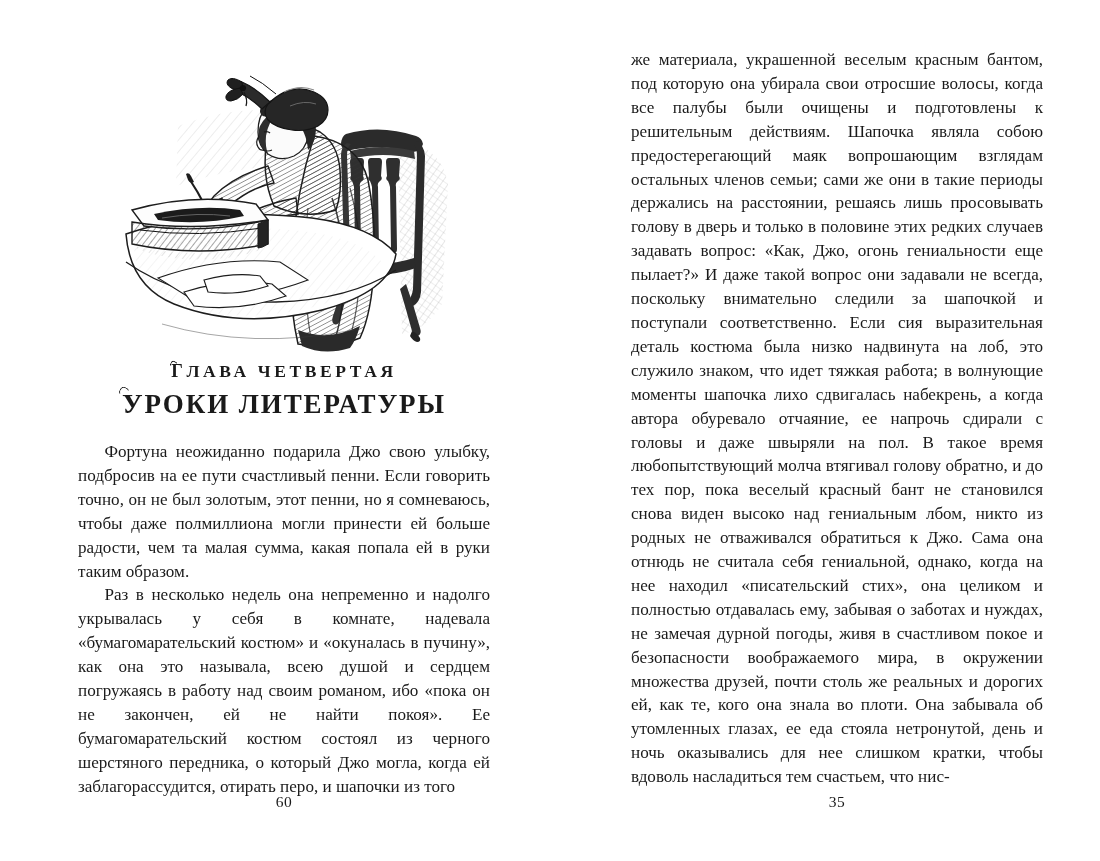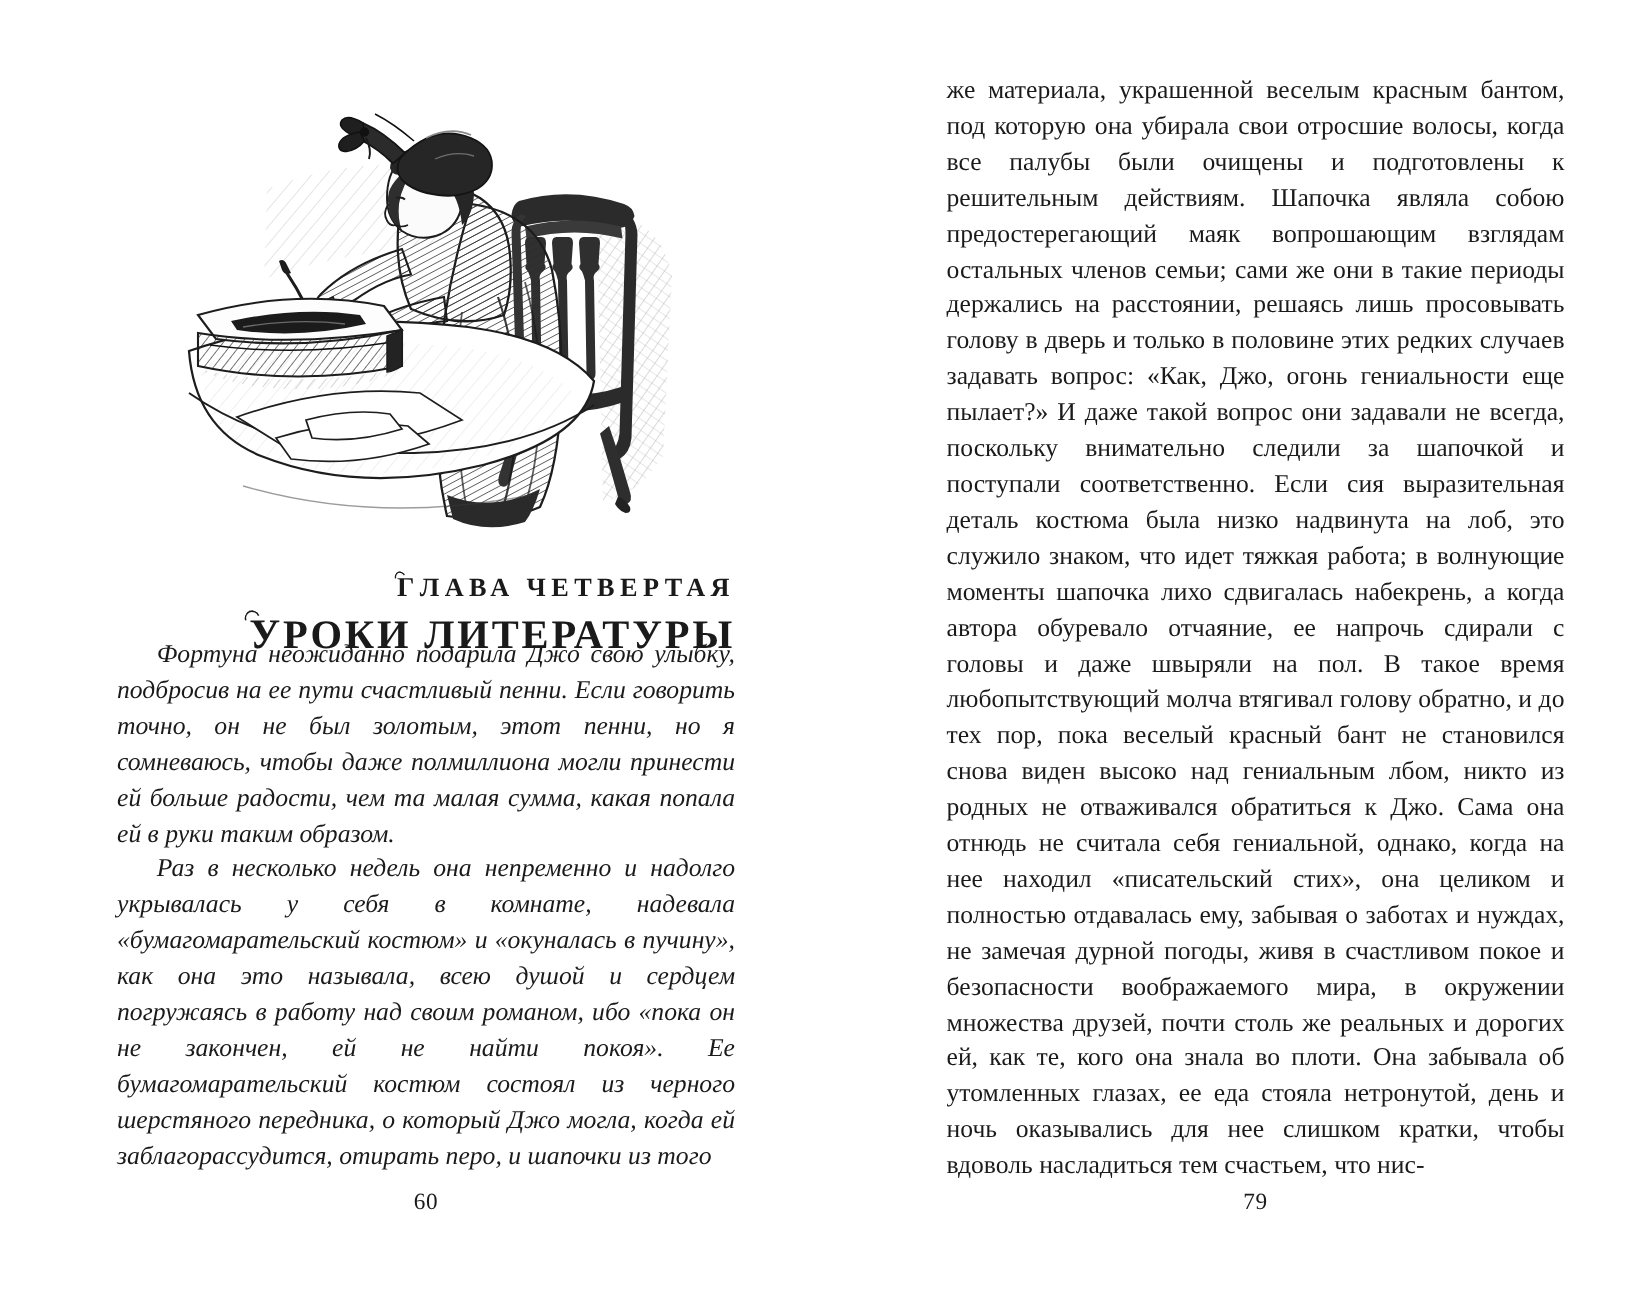--- a/index.html
+++ b/index.html
@@ -33,23 +33,23 @@
     top: 48px;
     width: 390px;
     height: 305px;
   }
   .illustration svg { display: block; width: 100%; height: 100%; }
 
   
   .chapter-head {
     position: absolute;
     left: 0;
-    top: 380px;
+    top: 360px;
     width: 412px;
-    text-align: right;
+    text-align: center;
   }
   .chapter-label {
     font-size: 17.5px;
     letter-spacing: 3.6px;
     font-weight: 600;
     line-height: 1.25;
     white-space: nowrap;
   }
   .chapter-title {
     font-size: 27px;
@@ -81,21 +81,21 @@
   
   .body-text {
     position: absolute;
     width: 412px;
     font-size: 17.1px;
     line-height: 23.9px;
     text-align: justify;
     text-justify: inter-word;
     hyphens: manual;
   }
-  .body-left  { top: 424px; font-style: italic; }
+  .body-left  { top: 440px; }
   .body-right { top: 48px; }
   .body-text p {
     margin: 0;
     text-indent: 1.55em;
   }
   .body-text p.cont { text-indent: 0; }
   .body-text p:last-child { text-align: justify; }
 
   
   .folio {
@@ -253,16 +253,16 @@
       <p>Раз в несколько недель она непременно и надолго укрывалась у себя в комнате, надевала «бумагомарательский костюм» и «окуналась в пучину», как она это называла, всею душой и сердцем погружаясь в работу над своим романом, ибо «пока он не закончен, ей не найти покоя». Ее бумагомарательский костюм состоял из черного шерстяного передника, о который Джо могла, когда ей заблагорассудится, отирать перо, и шапочки из того</p>
     </div>
 
     <div class="folio">60</div>
   </div>
 
   <div class="page page-right">
     <div class="body-text body-right">
       <p class="cont">же материала, украшенной веселым красным бантом, под которую она убирала свои отросшие волосы, когда все палубы были очищены и подготовлены к решительным действиям. Шапочка являла собою предостерегающий маяк вопрошающим взглядам остальных членов семьи; сами же они в такие периоды держались на расстоянии, решаясь лишь просовывать голову в дверь и только в половине этих редких случаев задавать вопрос: «Как, Джо, огонь гениальности еще пылает?» И даже такой вопрос они задавали не всегда, поскольку внимательно следили за шапочкой и поступали соответственно. Если сия выразительная деталь костюма была низко надвинута на лоб, это служило знаком, что идет тяжкая работа; в волнующие моменты шапочка лихо сдвигалась набекрень, а когда автора обуревало отчаяние, ее напрочь сдирали с головы и даже швыряли на пол. В такое время любопытствующий молча втягивал голову обратно, и до тех пор, пока веселый красный бант не становился снова виден высоко над гениальным лбом, никто из родных не отваживался обратиться к Джо. Сама она отнюдь не считала себя гениальной, однако, когда на нее находил «писательский стих», она целиком и полностью отдавалась ему, забывая о заботах и нуждах, не замечая дурной погоды, живя в счастливом покое и безопасности воображаемого мира, в окружении множества друзей, почти столь же реальных и дорогих ей, как те, кого она знала во плоти. Она забывала об утомленных глазах, ее еда стояла нетронутой, день и ночь оказывались для нее слишком кратки, чтобы вдоволь насладиться тем счастьем, что нис-</p>
     </div>
-    <div class="folio">79</div>
+    <div class="folio">35</div>
   </div>
 
 </div>
 
 </body></html>

